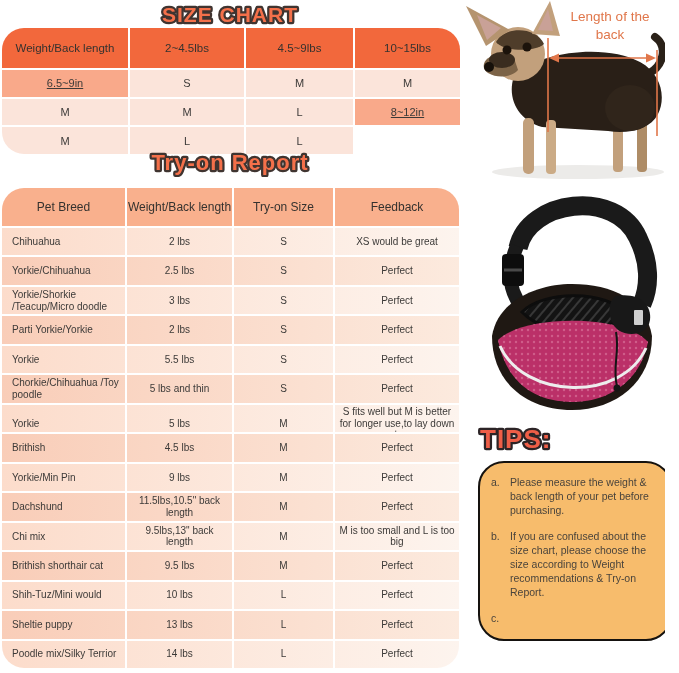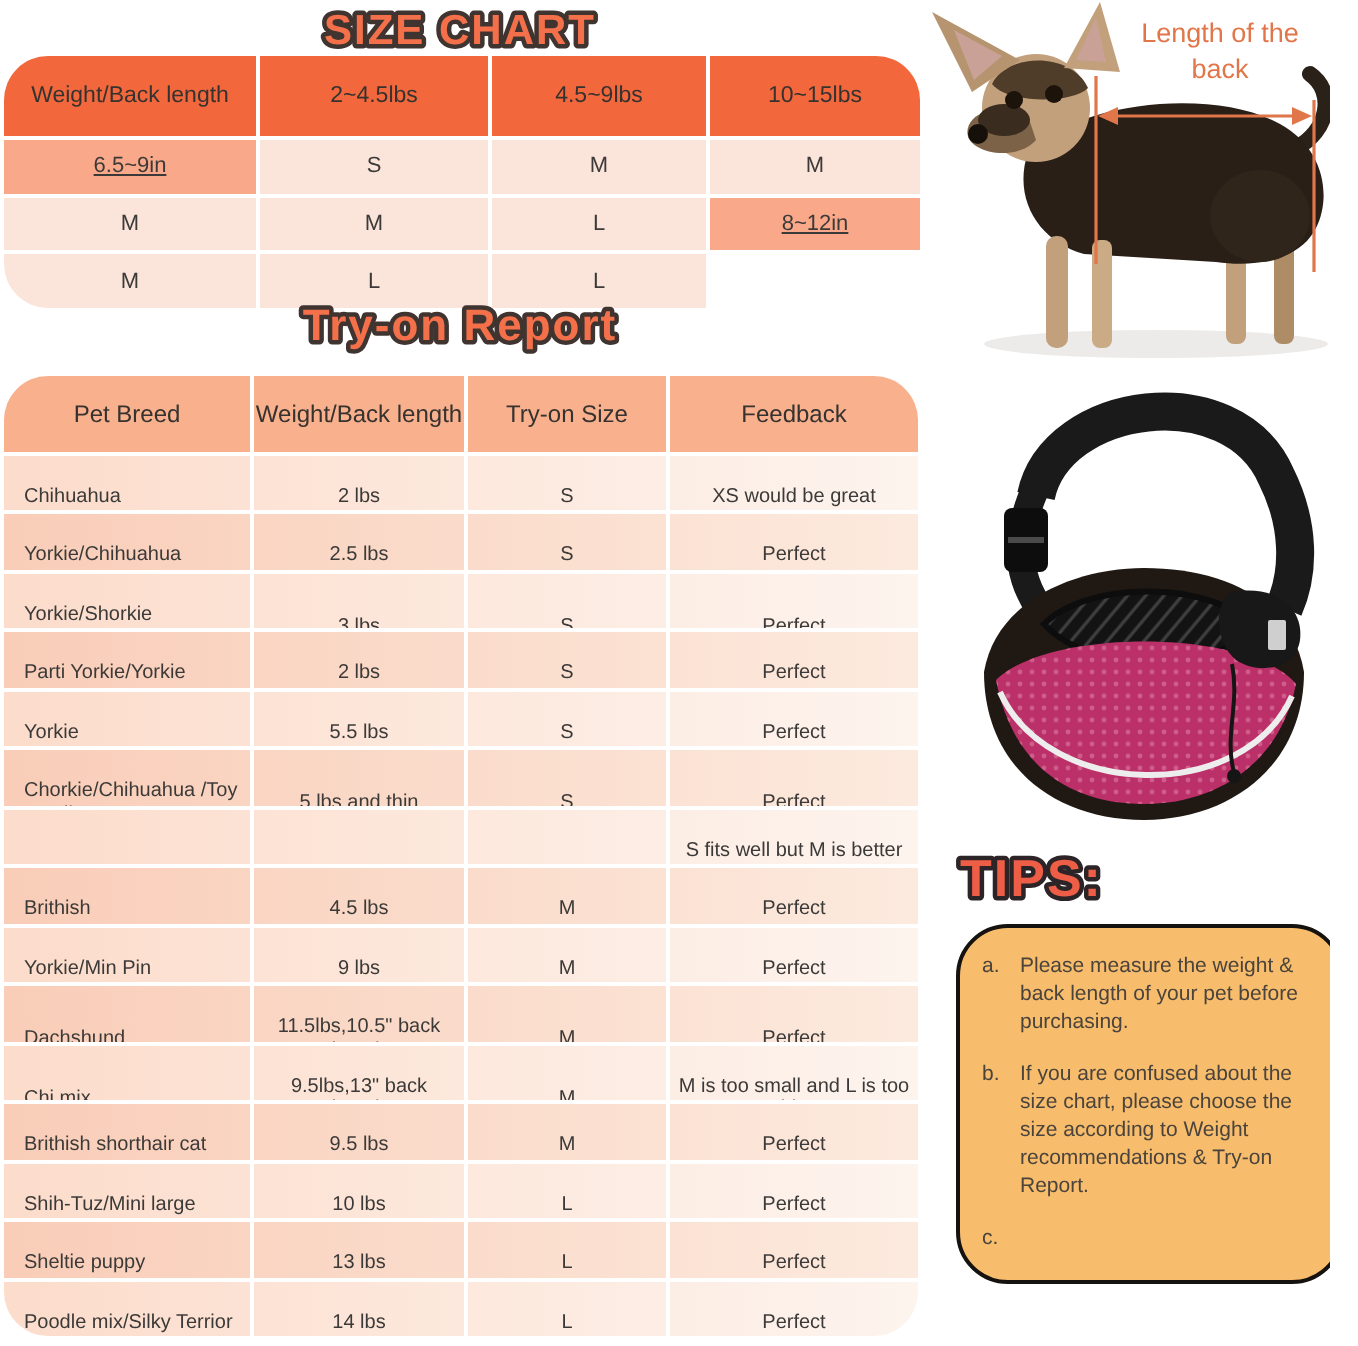--- a/index.html
+++ b/index.html
@@ -30,21 +30,21 @@
   .tt-header{flex:0 0 38px;display:grid;grid-template-columns:123px 107px 101px 126px;
              background:#f9b08d;}
   .tt-header>div{display:flex;align-items:center;justify-content:center;
                  font-size:12px;color:#35322f;border-left:2px solid #fff;}
   .tt-header>div:first-child{border-left:none;}
   .tt-row{flex:1;display:grid;grid-template-columns:123px 107px 101px 126px;
           border-top:2px solid #fff;min-height:0;}
   .tt-row.light{background:linear-gradient(90deg,#fcdccb,#fdf4ee);}
   .tt-row.dark{background:linear-gradient(90deg,#f9cdb8,#fceade);}
   .tt-row>div{display:flex;align-items:center;justify-content:center;text-align:center;
-              font-size:10px;line-height:1.18;padding:15px 4px;border-left:2px solid #fff;}
+              font-size:10px;line-height:1.18;padding:1px 4px;border-left:2px solid #fff;}
   .tt-row>div.c-breed{border-left:none;justify-content:flex-start;text-align:left;
                       padding-left:10px;}
 
   
   .dog-figure{position:absolute;left:460px;top:0;width:219px;height:184px;}
   .dog-note{position:absolute;left:102px;top:8px;width:96px;text-align:center;
             color:#e0764a;font-size:13.5px;line-height:1.3;}
 
   
   .bag-figure{position:absolute;left:466px;top:184px;width:213px;height:238px;}
@@ -170,21 +170,21 @@
       <div>M</div>
       <div>M is too small and L is too big</div>
     </div>
     <div class="tt-row dark">
       <div class="c-breed">Brithish shorthair cat</div>
       <div>9.5 lbs</div>
       <div>M</div>
       <div>Perfect</div>
     </div>
     <div class="tt-row light">
-      <div class="c-breed">Shih-Tuz/Mini large</div>
+      <div class="c-breed">Shih-Tuz/Mini would</div>
       <div>10 lbs</div>
       <div>L</div>
       <div>Perfect</div>
     </div>
     <div class="tt-row dark">
       <div class="c-breed">Sheltie puppy</div>
       <div>13 lbs</div>
       <div>L</div>
       <div>Perfect</div>
     </div>

